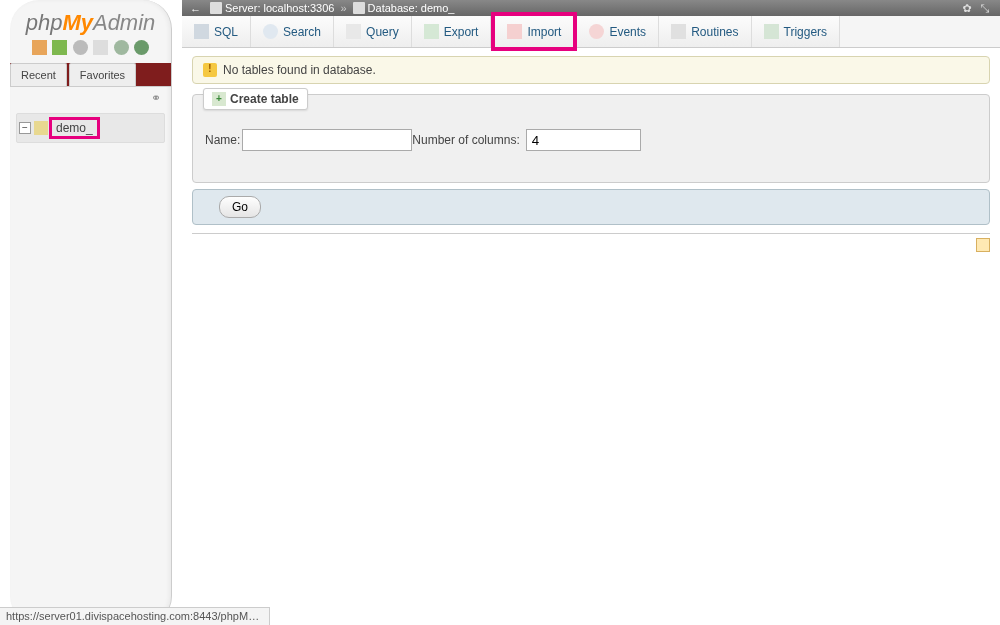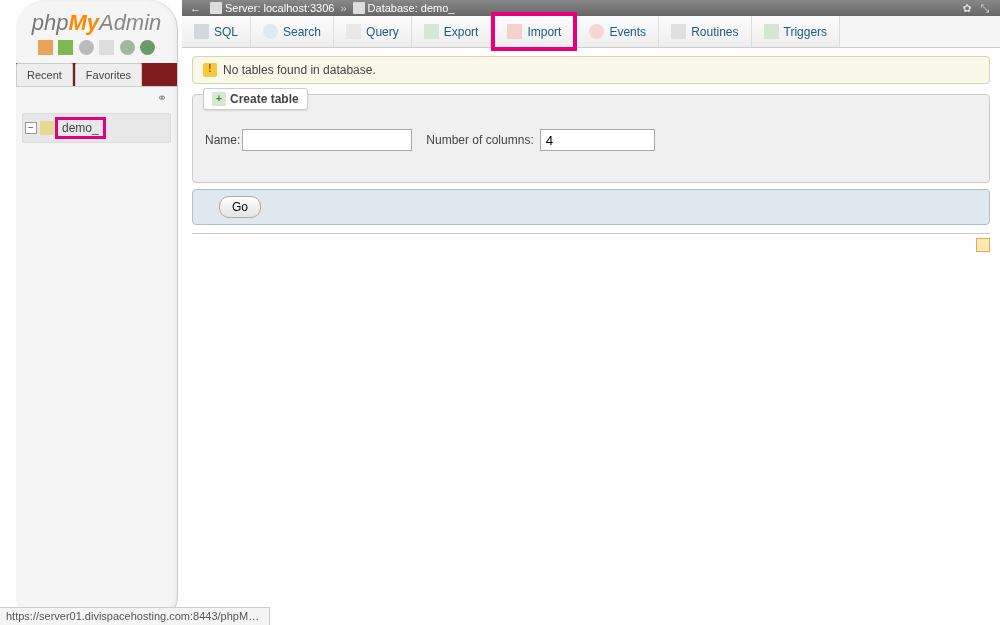--- a/index.html
+++ b/index.html
@@ -1,19 +1,19 @@
 <!DOCTYPE html>
 <html><head>
   <meta charset="utf-8">
   <style>
     * { box-sizing: border-box; margin: 0; padding: 0; }
     body { font-family: sans-serif; font-size: 12px; color: #444; background: #fff; width: 1000px; height: 625px; overflow: hidden; position: relative; }
     
     
-    .sidebar { position: absolute; left: 16px; top: 0; width: 162px; height: 100%; background: #f5f5f5; border-right: 1px solid #ccc; box-shadow: inset -2px 0 4px rgba(0,0,0,0.05); border-radius: 29px; }
+    .sidebar { position: absolute; left: 10px; top: 0; width: 162px; height: 100%; background: #f5f5f5; border-right: 1px solid #ccc; box-shadow: inset -2px 0 4px rgba(0,0,0,0.05); border-radius: 29px; }
     .logo { text-align: center; padding: 10px 0 2px; font-size: 22px; font-weight: bold; font-style: italic; font-family: Verdana, sans-serif; }
     .logo .p1 { color: #777; font-weight: normal; }
     .logo .p2 { color: #ff8800; }
     .logo .p3 { color: #888; font-weight: normal; }
     .toolbar-icons { text-align: center; padding: 2px 0 8px; }
     .toolbar-icons span { display: inline-block; width: 15px; height: 15px; margin: 0 1px; vertical-align: middle; }
     .ico-home { background: #e8a55a; }
     .ico-exit { background: #7eb84f; }
     .ico-help { background: #bbb; border-radius: 50%; }
     .ico-doc { background: #ddd; }
@@ -165,21 +165,21 @@
       <span>No tables found in database.</span>
     </div>
     <div class="fieldset">
       <div class="legend">
         <span class="legend-ico"></span>
         <span>Create table</span>
       </div>
       <div class="form-row">
         <label>Name:</label>
         <input type="text" class="name-input" value="" style="">
-        <label style="margin-left:14px;">Number of columns:</label>
+        <label style="">Number of columns:</label>
         <input type="text" class="cols-input" value="4" style="">
       </div>
     </div>
     <div class="go-bar">
       <button class="btn">Go</button>
     </div>
     <div class="divider"></div>
     <span class="page-ico"></span>
   </div>
 </div>

